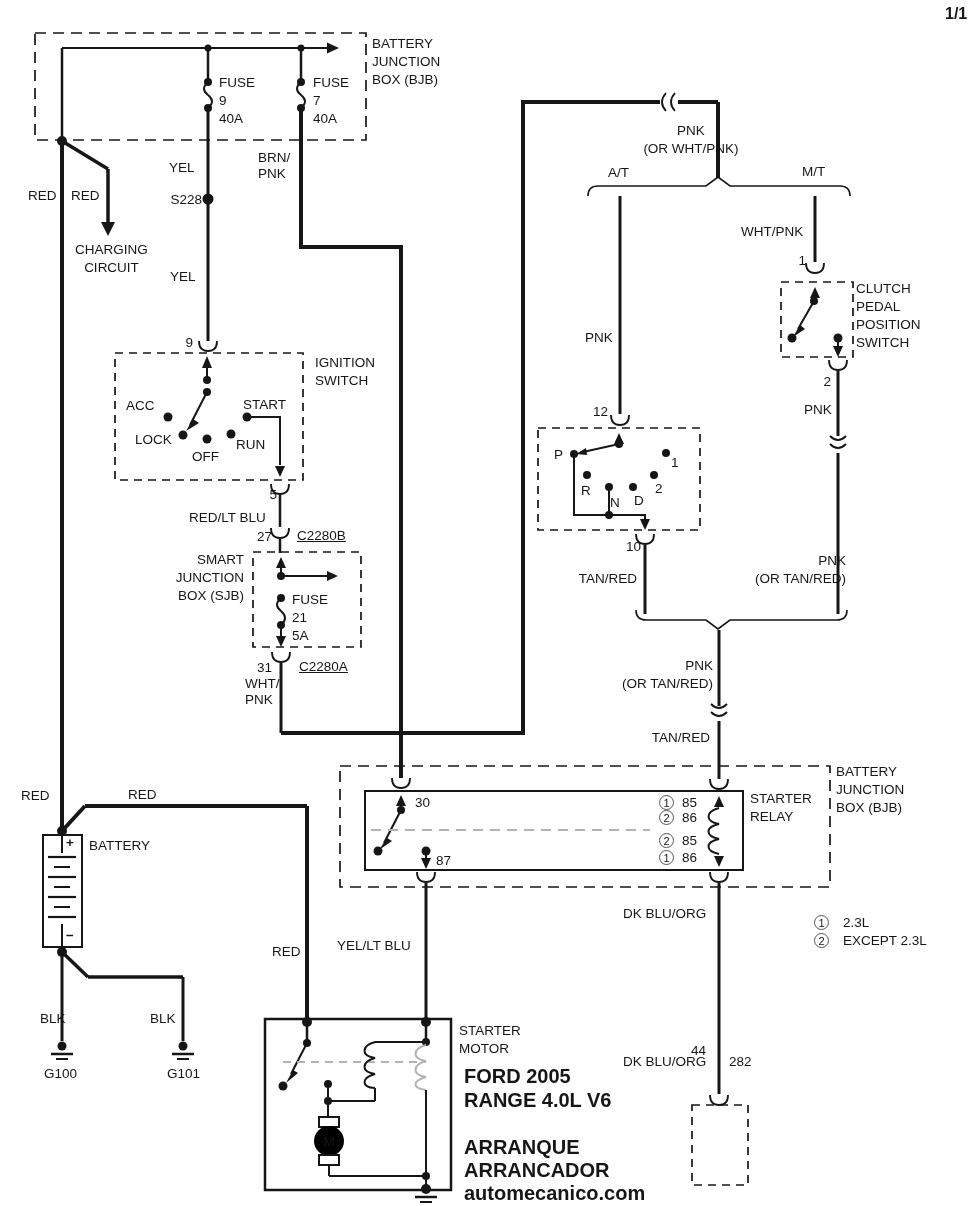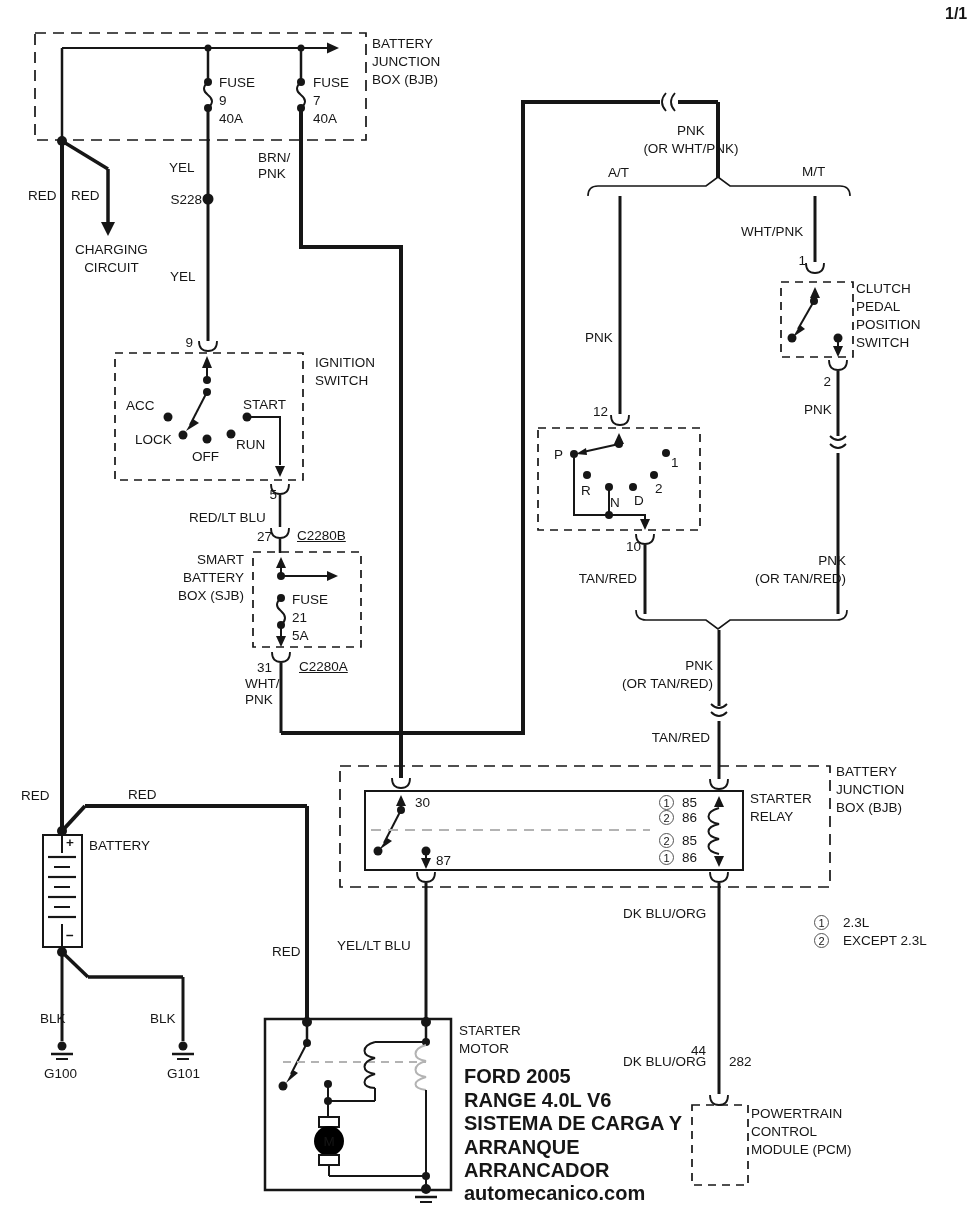--- a/index.html
+++ b/index.html
@@ -290,21 +290,21 @@
 <div class="lbl" style="left:135px;top:431px">LOCK</div>
 <div class="lbl" style="left:192px;top:448px">OFF</div>
 <div class="lbl" style="left:236px;top:436px">RUN</div>
 <div class="lbl r" style="left:257px;top:486px;width:20px">5</div>
 <div class="lbl" style="left:189px;top:509px">RED/LT BLU</div>
 
 <div class="lbl r" style="left:244px;top:528px;width:28px">27</div>
 <div class="lbl u" style="left:297px;top:527px">C2280B</div>
 
 <div class="lbl r" style="left:138px;top:551px;width:106px">SMART
-BATTERY
+JUNCTION
 BOX (SJB)</div>
 <div class="lbl lh17" style="left:292px;top:591px">FUSE
 21
 5A</div>
 <div class="lbl r" style="left:244px;top:659px;width:28px">31</div>
 <div class="lbl u" style="left:299px;top:658px">C2280A</div>
 <div class="lbl lh16" style="left:245px;top:676px">WHT/
 PNK</div>
 
 <div class="lbl c lh17" style="left:631px;top:122px;width:120px">PNK
@@ -372,24 +372,20 @@
 <div class="lbl" style="left:167px;top:1065px">G101</div>
 
 <div class="lbl" style="left:459px;top:1022px">STARTER
 MOTOR</div>
 <div class="lbl" style="left:337px;top:937px">YEL/LT BLU</div>
 <div class="lbl c" style="left:321px;top:1133px;width:16px">M</div>
 
 <div class="lbl" style="left:623px;top:1053px">DK BLU/ORG</div>
 <div class="lbl" style="left:729px;top:1053px">282</div>
 <div class="lbl r" style="left:684px;top:1042px;width:22px">44</div>
-<div class="lbl" style="left:751px;top:1105px">POWERTRAIN
-CONTROL
-MODULE (PCM)</div>
 
 <div class="lbl big" style="left:464px;top:1064px">FORD 2005</div>
 <div class="lbl big" style="left:464px;top:1088px">RANGE 4.0L V6</div>
-<div class="lbl big" style="left:464px;top:1111px">SISTEMA DE CARGA Y</div>
 <div class="lbl big" style="left:464px;top:1135px">ARRANQUE</div>
 <div class="lbl big" style="left:464px;top:1158px">ARRANCADOR</div>
 <div class="lbl big" style="left:464px;top:1181px">automecanico.com</div>
 
 </div>
 
 </body></html>

